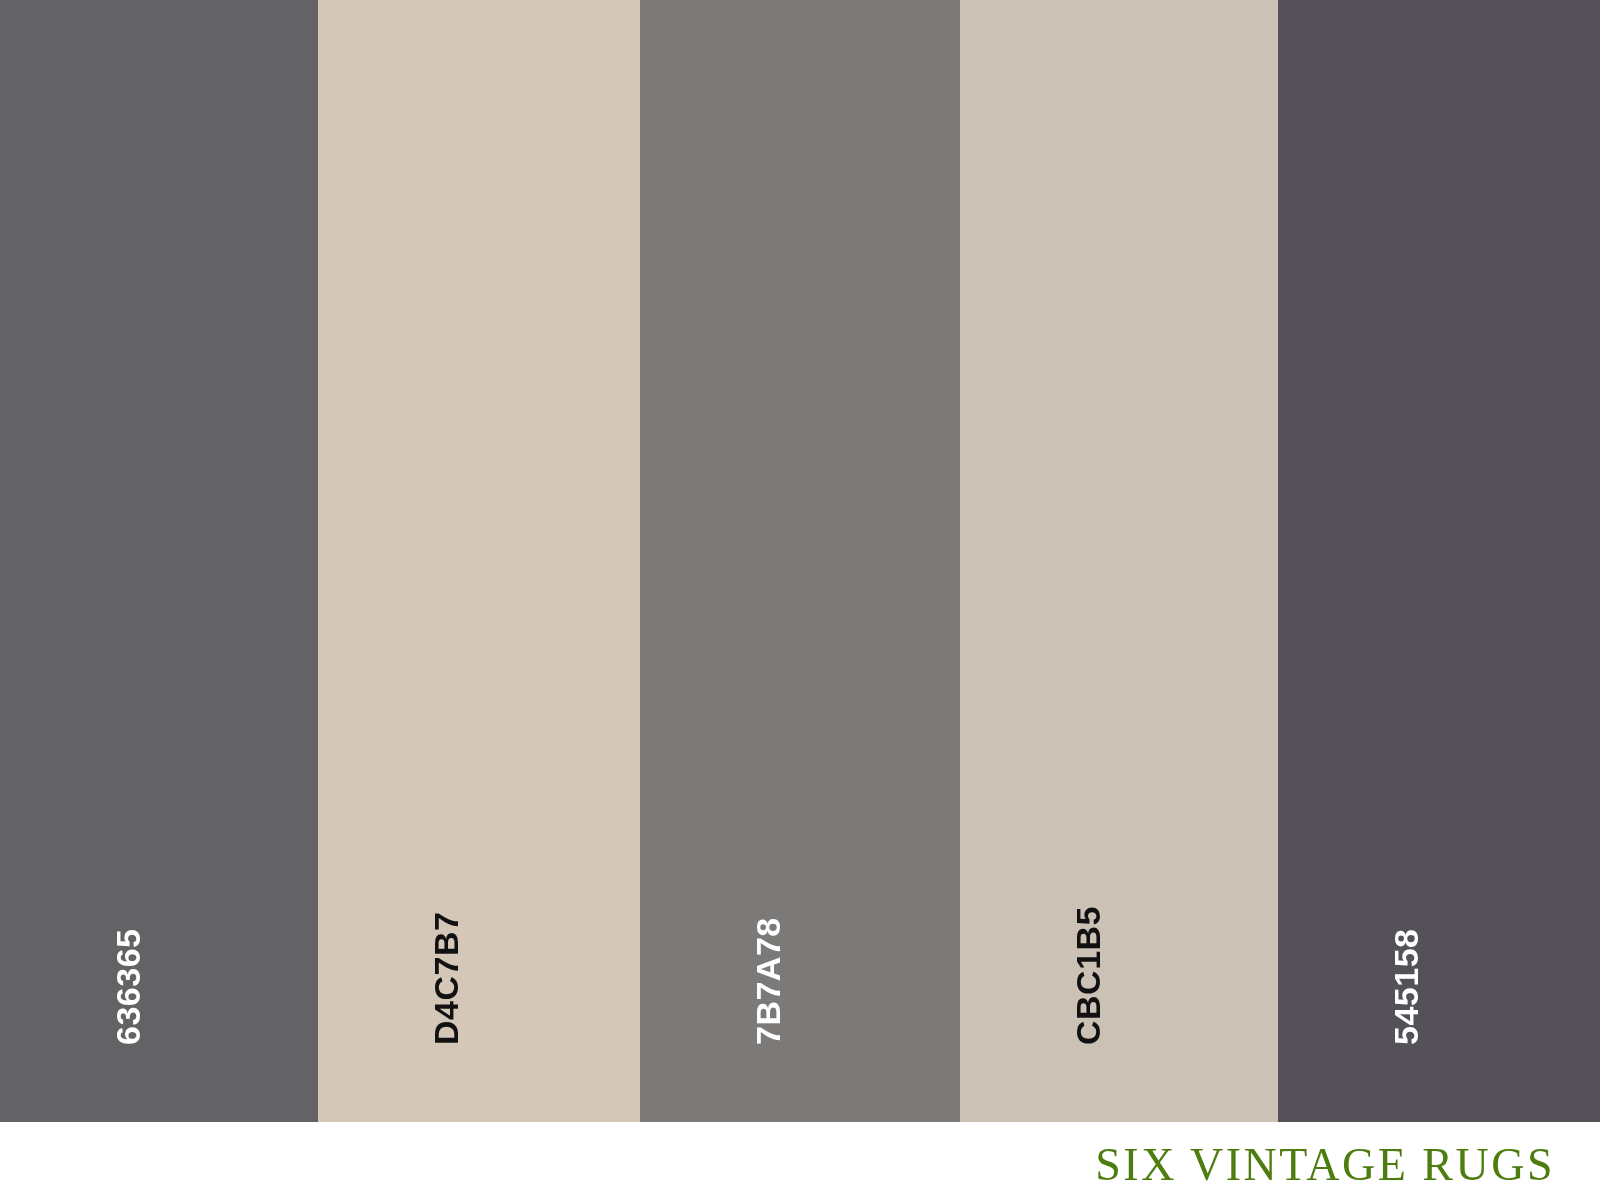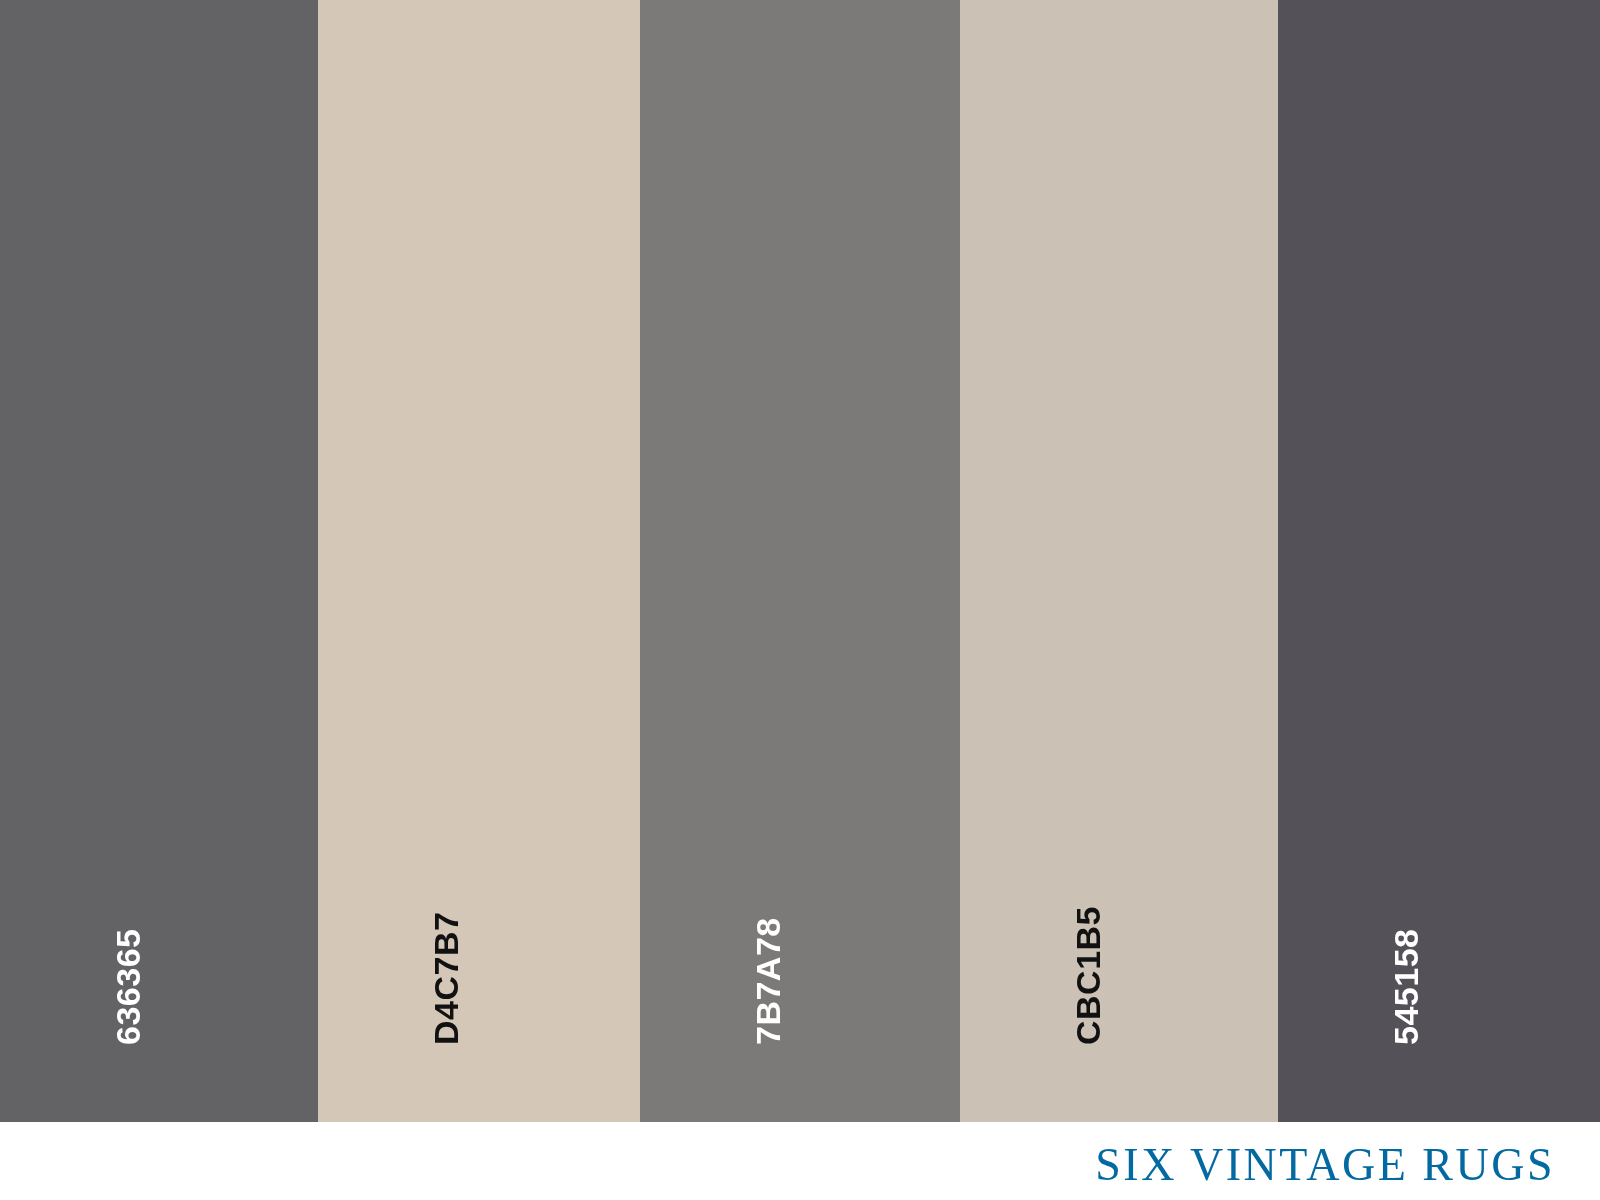--- a/index.html
+++ b/index.html
@@ -101,16 +101,16 @@
       <span class="swatch-label" style="color: rgb(17, 17, 17);">CBC1B5</span>
     </div>
 
     <div class="swatch" style="background-color: rgb(84, 81, 88); width: 322px;">
       <span class="swatch-label" style="color: rgb(255, 255, 255);">545158</span>
     </div>
 
   </div>
 
   <div id="footer-band" style="top: 1122px; height: 78px; width: 1600px; background-color: rgb(255, 255, 255);">
-    <div id="brand-wordmark" style="color: #0369a1;">SIX VINTAGE RUGS</div>
+    <div id="brand-wordmark" style="color: #4d7c0f;">SIX VINTAGE RUGS</div>
   </div>
 
 </div>
 
 </body></html>

